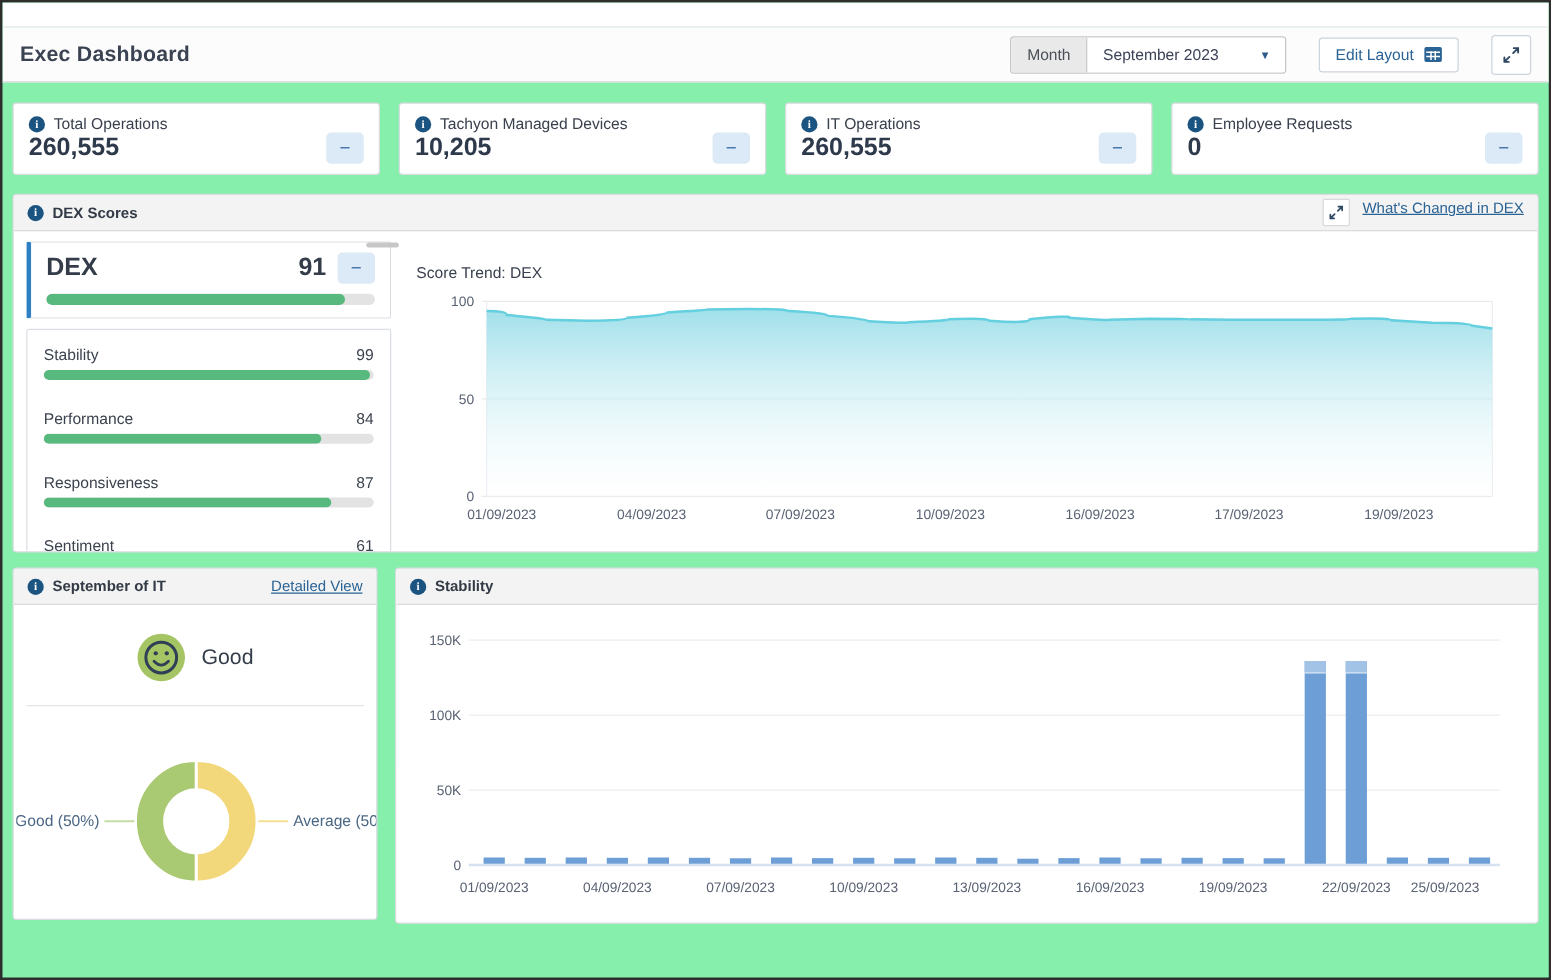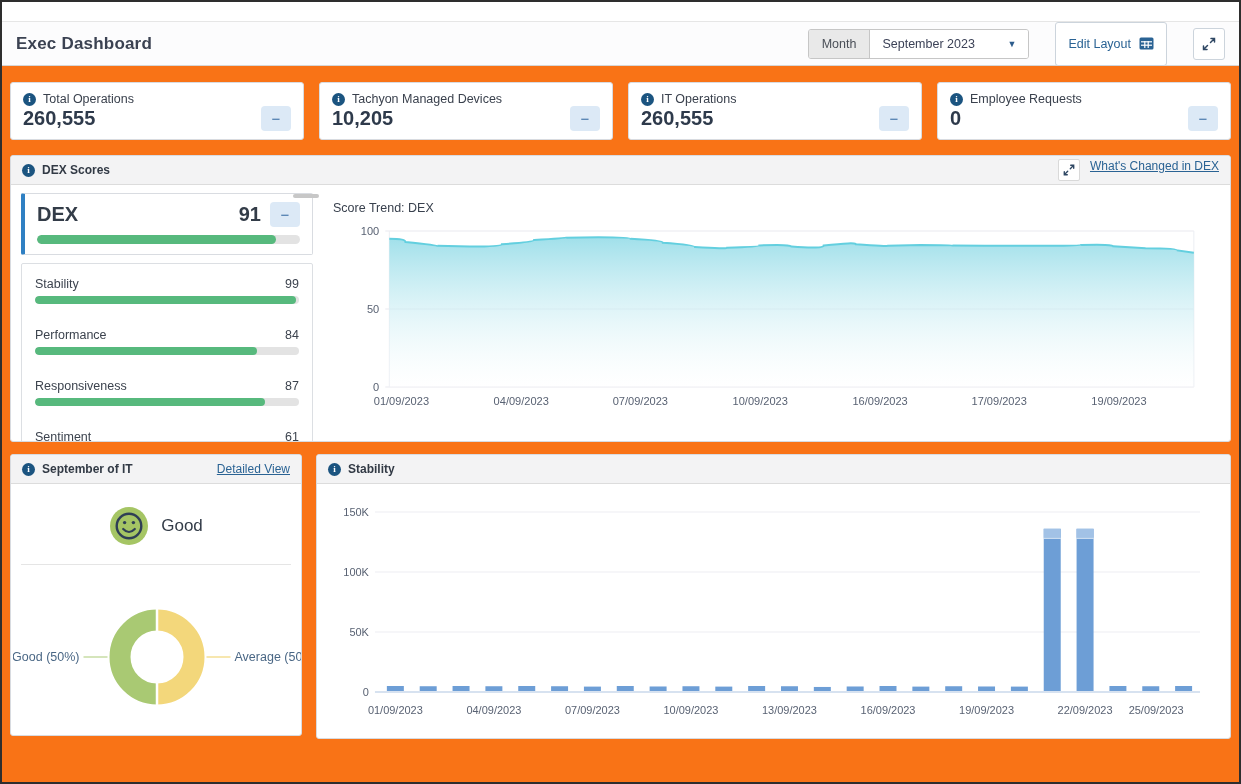--- a/index.html
+++ b/index.html
@@ -1,30 +1,30 @@
 <!DOCTYPE html>
 <html><head>
 <meta charset="utf-8">
 <style>
   * { margin:0; padding:0; box-sizing:border-box; }
   body { font-family:"Liberation Sans", sans-serif; background:#e9e9e9; }
-  .frame { width:1241px; height:784px; border:2px solid #2e2e2e; background:#f97316;
+  .frame { width:1241px; height:784px; border:2px solid #2e2e2e; background:#86efac;
            position:relative; overflow:hidden; }
   .topstrip { height:20px; background:#ffffff; border-bottom:1px solid #e6e6e6; }
   .appheader { height:44px; background:#fcfcfd; border-bottom:1px solid #d6d6d6;
                display:flex; align-items:center; justify-content:space-between; padding:0 14px; }
   .page-title { font-size:17px; font-weight:700; color:#3b4252; letter-spacing:.2px; }
   .hdr-controls { display:flex; align-items:center; gap:26px; }
   .period-group { display:flex; height:30px; border:1px solid #c6c6c6; border-radius:3px; overflow:hidden; }
   .month-btn { height:100%; background:#e9e9e9; border:none; border-right:1px solid #c6c6c6;
                padding:0 13px; font-size:12.5px; color:#4a4f57; font-family:inherit; cursor:pointer; }
   .period-select { display:flex; align-items:center; justify-content:space-between; gap:10px;
                    background:#fff; padding:0 12px; width:158px; font-size:12.5px; color:#3c4257; cursor:pointer; }
   .caret { color:#2d5c8c; font-size:9px; }
-  .btn-outline { display:flex; align-items:center; gap:8px; height:44px; background:#fff;
+  .btn-outline { display:flex; align-items:center; gap:8px; height:28px; background:#fff;
                  border:1px solid #ccd4dc; border-radius:3px; padding:0 12px; font-size:12.5px;
                  color:#2a6394; font-family:inherit; cursor:pointer; }
   .sq-btn { width:32px; height:32px; display:flex; align-items:center; justify-content:center;
             background:#fff; border:1px solid #ccd4dc; border-radius:3px; cursor:pointer; }
   .content { padding:16px 8px 0 8px; }
 
   .kpi-row { display:flex; gap:15px; }
   .kpi-card { flex:1; border:1px solid #d8dbe0; border-radius:3px; background:#fff; padding:9px 12px 8px; }
   .kpi-label-row { display:flex; align-items:center; gap:7px; }
   .info-icon { width:13px; height:13px; border-radius:50%; background:#1b5480; color:#fff;
@@ -58,21 +58,21 @@
   .dex-main-label { font-size:20px; font-weight:700; color:#333c48; flex:1; }
   .dex-main-score { font-size:20px; font-weight:700; color:#333c48; margin-right:9px; }
   .track { height:9px; background:#e3e3e3; border-radius:5px; margin-top:8px; overflow:hidden; }
   .fill { height:100%; border-radius:5px; }
   .sub-box { border:1px solid #dcdfe3; border-radius:2px; margin-top:8px; padding:13px 13px 6px; }
   .sub-item { margin-bottom:24px; }
   .sub-row { display:flex; justify-content:space-between; margin-bottom:5px; }
   .sub-label, .sub-value { font-size:12.5px; color:#3c434e; }
   .sub-track { height:8px; background:#e3e3e3; border-radius:4px; overflow:hidden; }
   .dex-chart { flex:1; padding:2px 0 0 18px; }
-  .trend-title { font-size:12.5px; color:#39414e; margin:6px 0 4px 2px; }
+  .trend-title { font-size:12.5px; color:#39414e; margin:16px 0 4px 2px; }
 
   .bottom-row { display:flex; gap:14px; margin-top:12px; }
   .perception-panel { width:292px; flex:0 0 auto; height:282px; }
   .perception-body { padding:6px 2px 0; }
   .sentiment-row { display:flex; align-items:center; justify-content:center; gap:12px; margin-top:16px; }
   .sentiment-text { font-size:17px; color:#333c48; }
   .divider { height:1px; background:#e5e5e5; margin:18px 8px 4px; }
   .ops-panel { flex:1; height:285px; }
   .ops-body { padding:8px 8px 0 4px; }
 

